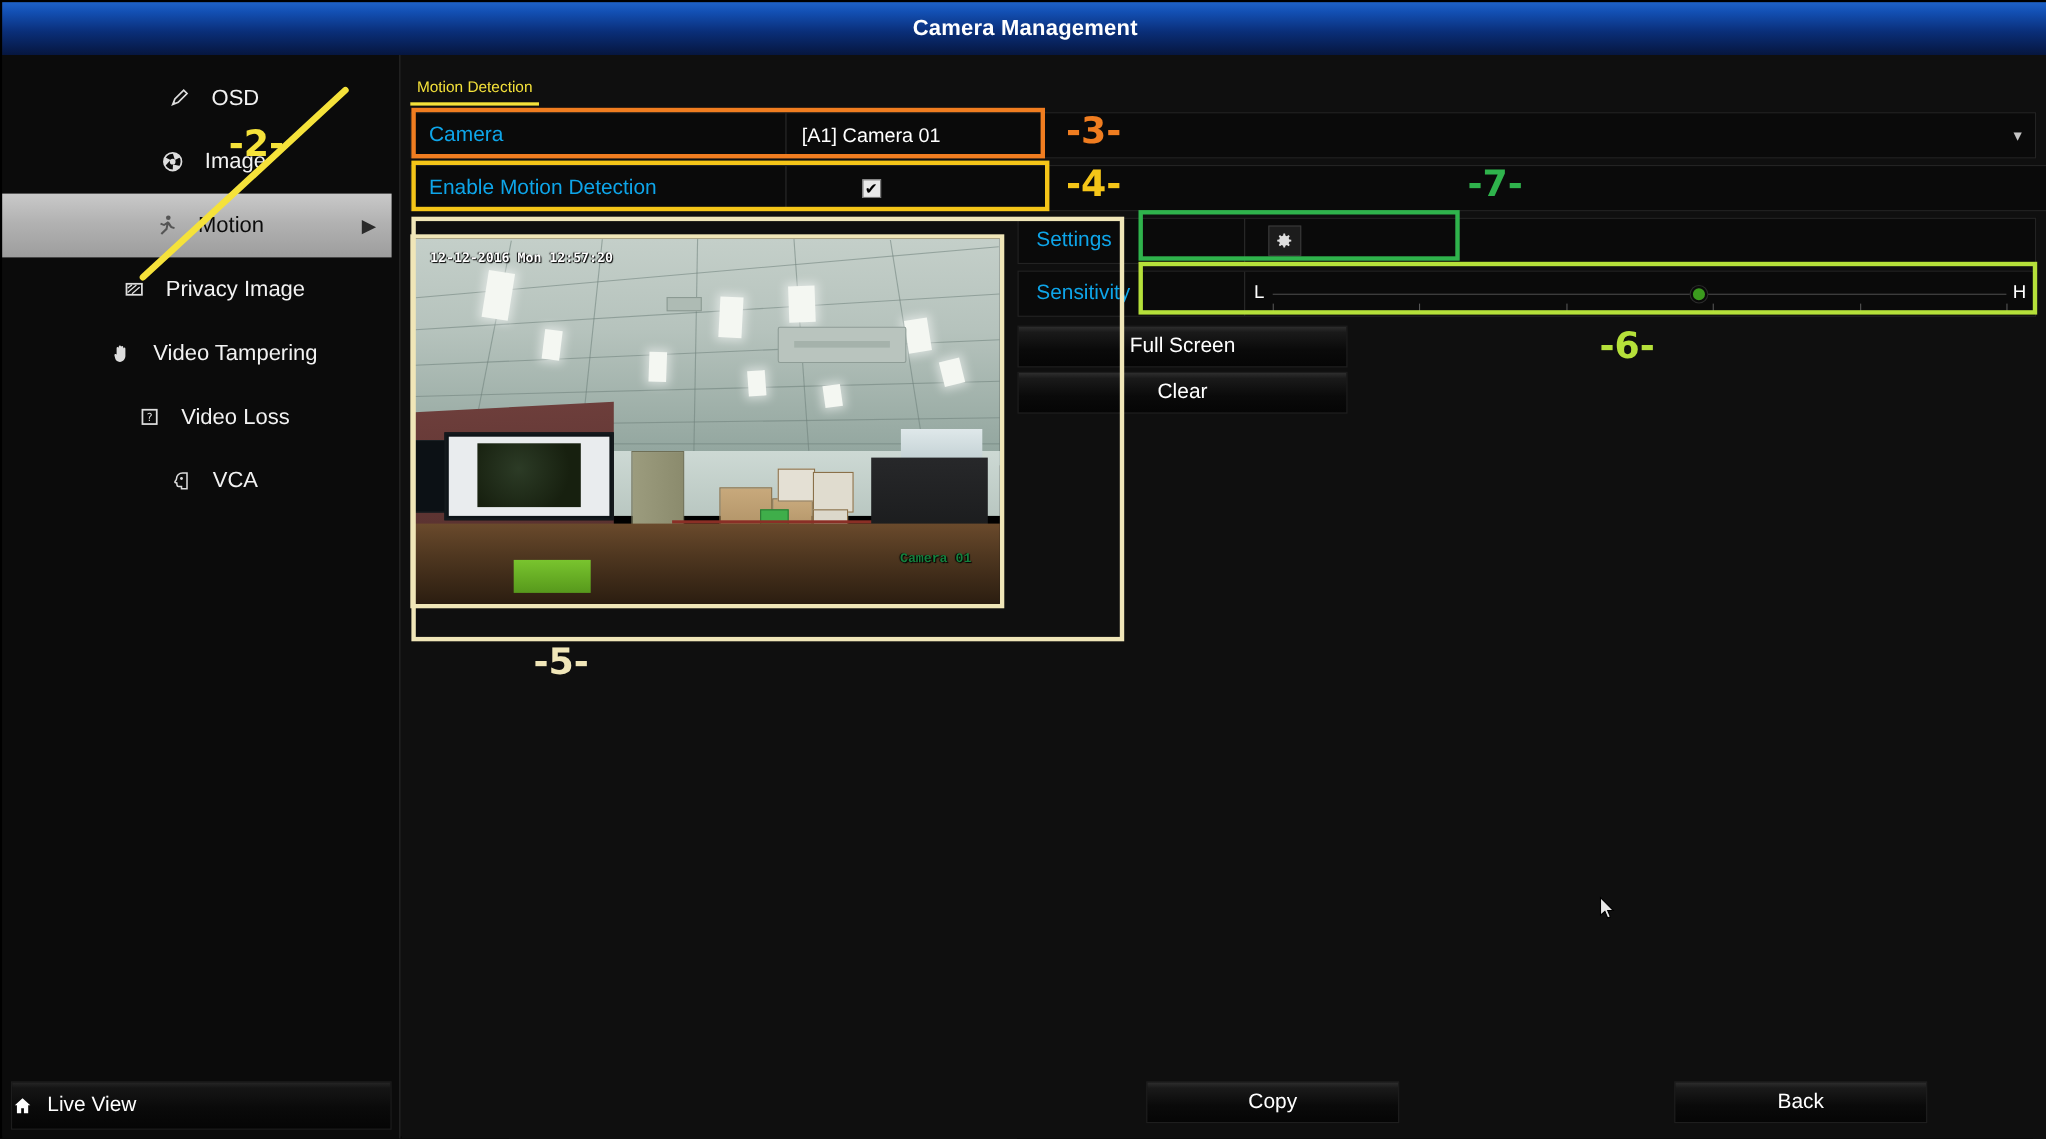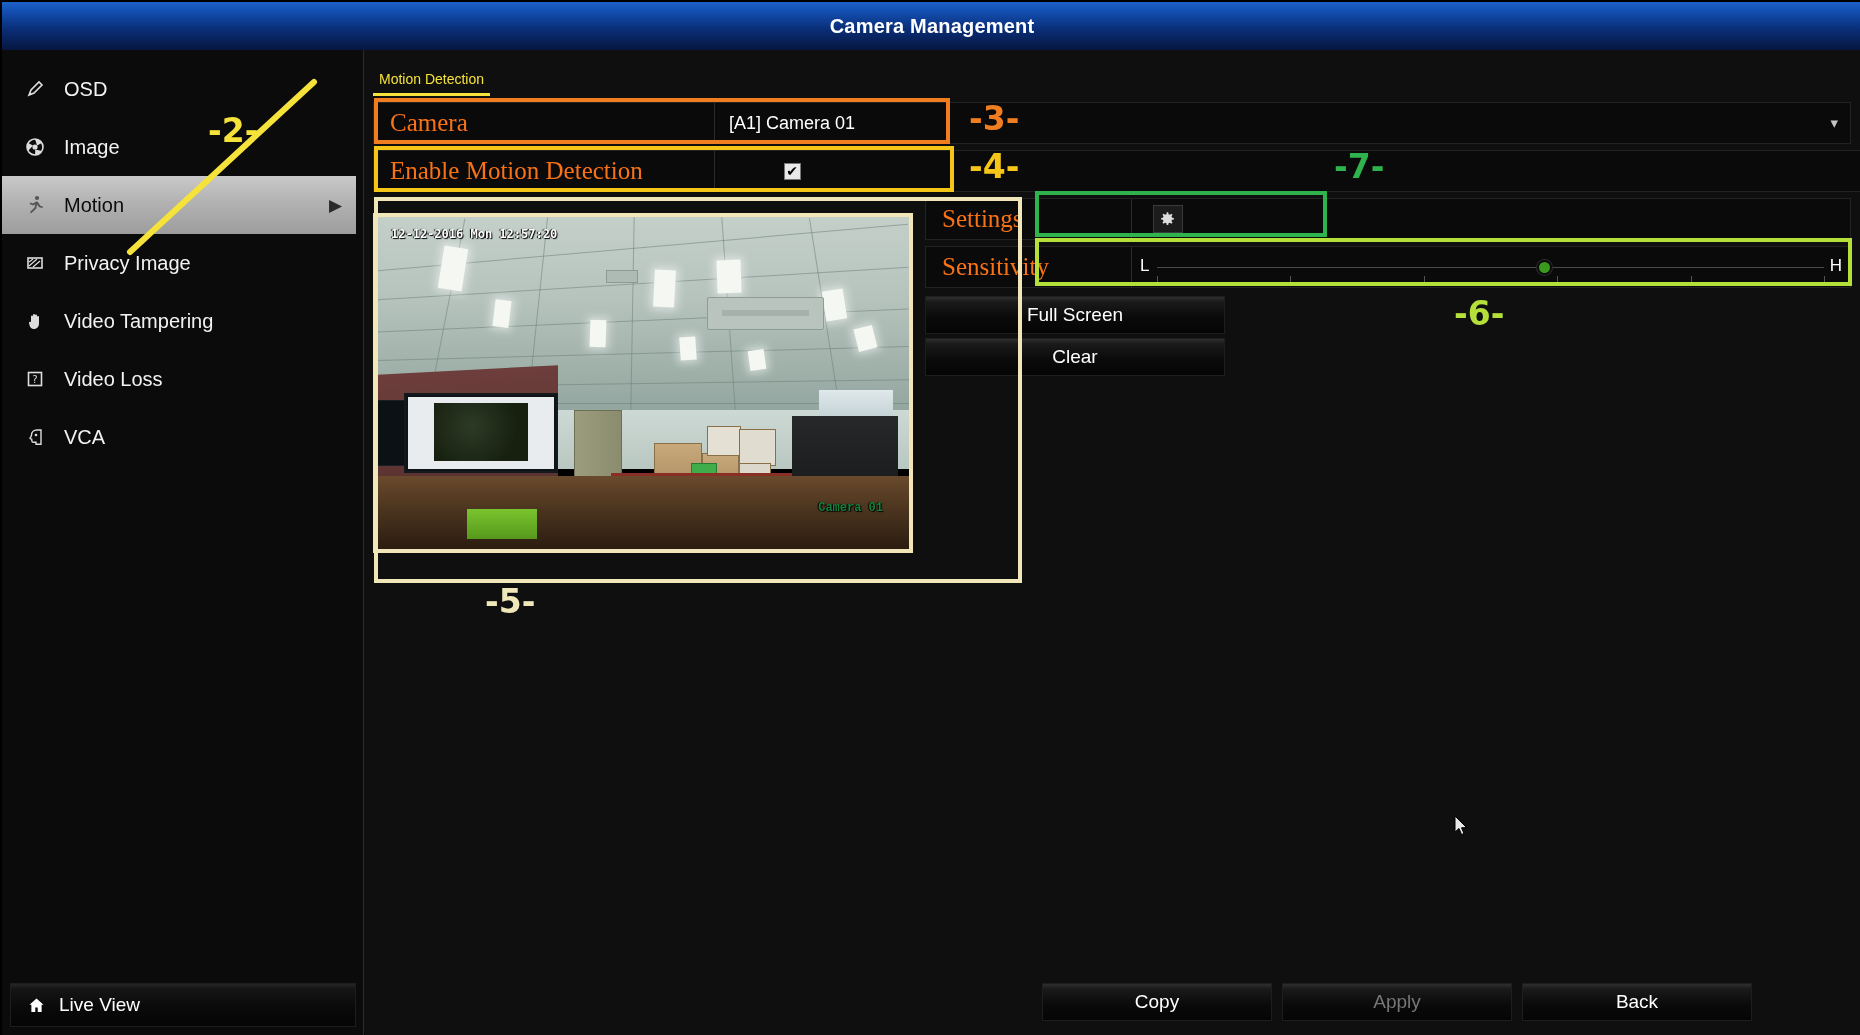--- a/index.html
+++ b/index.html
@@ -33,21 +33,21 @@
     position: absolute; left: 0; top: 48px;
     width: 362px; height: 987px;
     background: #0b0b0b;
     border-right: 1px solid #2a2a2a;
   }
   .nav { position: absolute; left: 0; top: 10px; width: 362px; }
   .nav-item {
     position: relative;
     display: flex; align-items: center;
     height: 58px; padding-left: 18px;
-    color: #f2f2f2; font-size: 20px;
+    color: #f2f2f2; font-size: 20px; justify-content: center;
   }
   .nav-item.active {
     background: linear-gradient(to bottom, #c9c9c9 0%, #b2b2b2 45%, #9d9d9d 100%);
     color: #0b0b0b;
     width: 354px;
   }
   .nav-item .ico {
     width: 30px; height: 26px;
     display: inline-flex; align-items: center; justify-content: center;
     margin-right: 14px; flex: 0 0 30px;
@@ -59,21 +59,21 @@
     transform: translateY(-50%);
     color: #2a2a2a; font-size: 17px;
   }
 
   
   .liveview {
     position: absolute; left: 8px; bottom: 10px;
     width: 346px; height: 44px;
     background: linear-gradient(to bottom, #262626 0%, #151515 12%, #0a0a0a 55%, #050505 100%);
     border: 1px solid #1d1d1d;
-    display: flex; align-items: center; padding-left: 16px;
+    display: flex; align-items: center; 
     color: #ffffff; font-size: 19px;
   }
   .liveview .ico { margin-right: 13px; display: inline-flex; }
 
   
   .main {
     position: absolute; left: 363px; top: 48px;
     width: 1497px; height: 987px;
     background: #0f0f0f;
   }
@@ -90,21 +90,21 @@
   }
 
   
   .row {
     position: absolute;
     background: #0a0a0a;
     border: 1px solid #232323;
     display: flex; align-items: center;
   }
   .row .lbl {
-    color: #f97316; font-size: 25px; padding-left: 16px; font-family: Liberation Serif, serif;
+    color: #0ea5e9; font-size: 19px; padding-left: 16px;
   }
   .row-camera   { left: 8px;  top: 52px;  width: 1478px; height: 42px; }
   .row-enable   { left: 8px;  top: 100px; width: 1784px; height: 42px; }
   .row-settings { left: 560px; top: 148px; width: 926px; height: 42px; }
   .row-sens     { left: 560px; top: 196px; width: 926px; height: 42px; }
 
   
   .cell-value {
     position: absolute; left: 340px; top: 0;
     width: 155px; height: 100%;
@@ -532,21 +532,20 @@
         <div class="pv-darkbox"></div>
         <div class="pv-desk"></div>
         <div class="pv-greenbox"></div>
       </div>
 
       <div class="pv-ts">12-12-2016 Mon 12:57:20</div>
       <div class="pv-name">Camera 01</div>
     </div>
 
     <div class="dkbtn btn-copy">Copy</div>
-    <div class="dkbtn btn-apply disabled">Apply</div>
     <div class="dkbtn btn-back">Back</div>
 
   </div>
 
   <div class="hl hl-3"></div>
   <div class="hl hl-4"></div>
   <div class="hl hl-5"></div>
   <div class="hl hl-7"></div>
   <div class="hl hl-6"></div>
 

